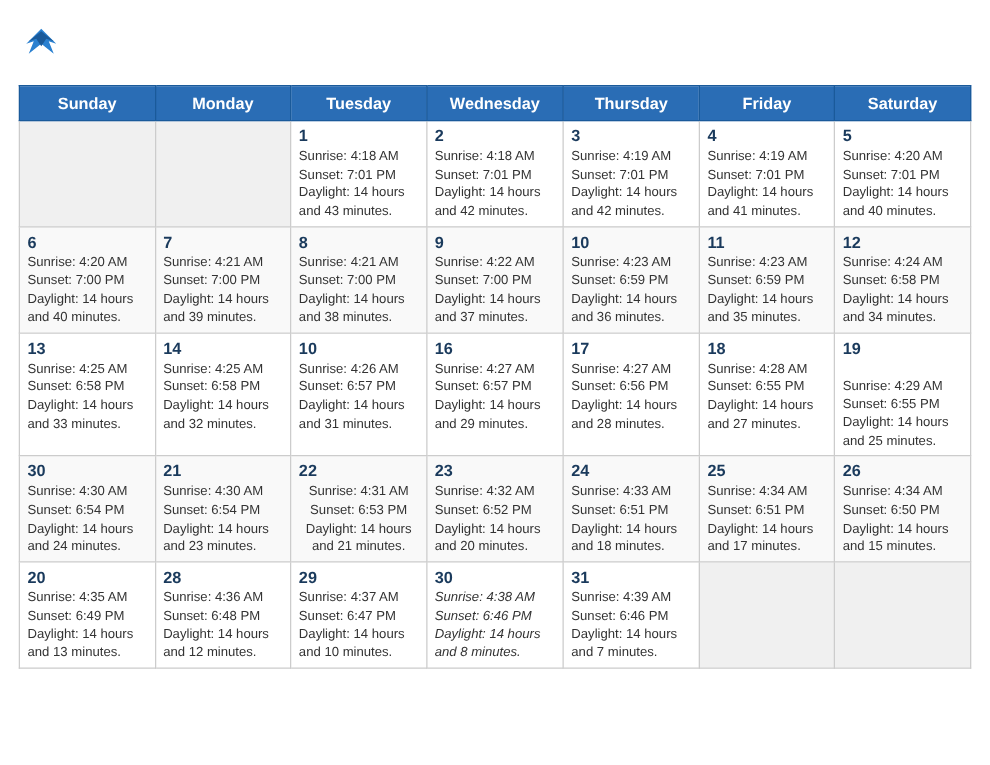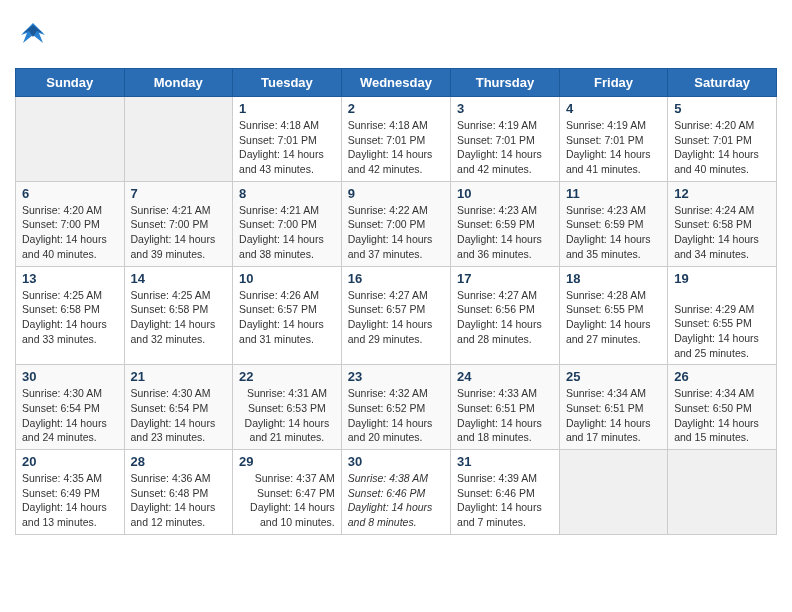--- a/index.html
+++ b/index.html
@@ -300,21 +300,21 @@
 Daylight: 14 hours and 13 minutes.</div>
         </td>
         <td>
           <div class="day-number">28</div>
           <div class="day-info" style="white-space: pre-line;">Sunrise: 4:36 AM
 Sunset: 6:48 PM
 Daylight: 14 hours and 12 minutes.</div>
         </td>
         <td>
           <div class="day-number">29</div>
-          <div class="day-info" style="white-space: pre-line; text-align: right;">Sunrise: 4:37 AM
+          <div class="day-info" style="white-space: pre-line;">Sunrise: 4:37 AM
 Sunset: 6:47 PM
 Daylight: 14 hours and 10 minutes.</div>
         </td>
         <td>
           <div class="day-number">30</div>
           <div class="day-info" style="white-space: pre-line; font-style: italic;">Sunrise: 4:38 AM
 Sunset: 6:46 PM
 Daylight: 14 hours and 8 minutes.</div>
         </td>
         <td>

